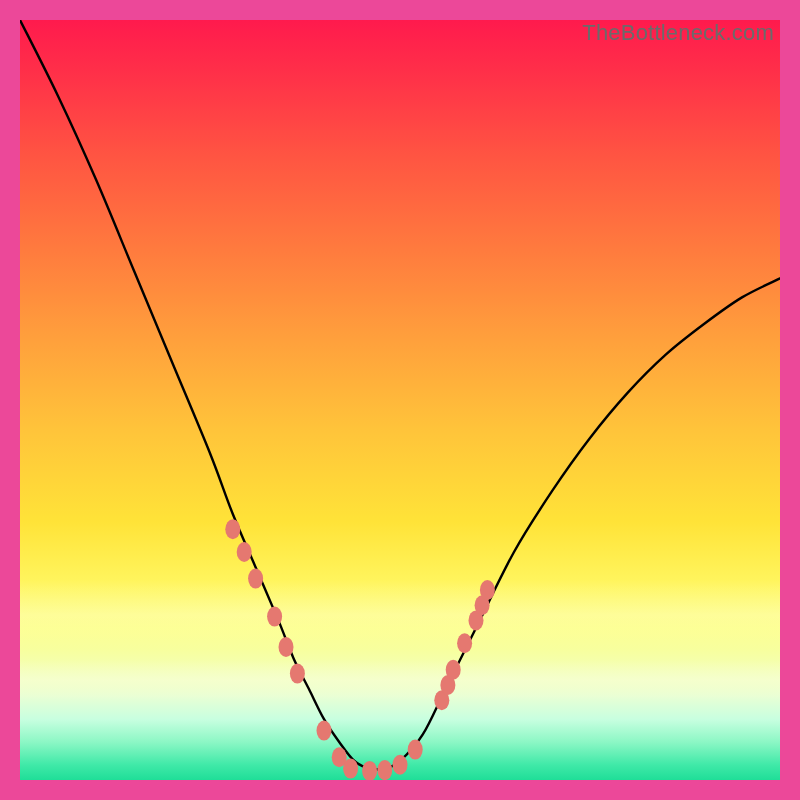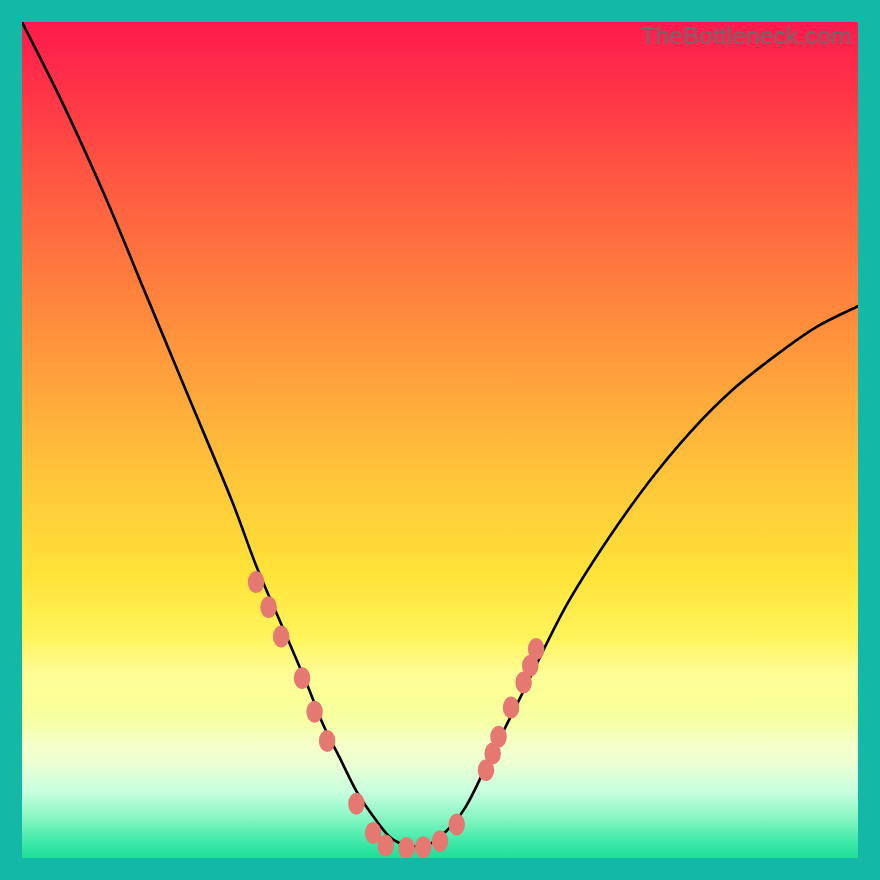--- a/index.html
+++ b/index.html
@@ -10,21 +10,21 @@
     background: #000;
     overflow: hidden;
     font-family: Arial, Helvetica, sans-serif;
   }
   .frame {
     position: absolute;
     left: 0;
     top: 0;
     width: 800px;
     height: 800px;
-    background: #14b8a6;
+    background: #ec4899;
     text-align: center;
   }
   .plot {
     position: absolute;
     left: 20px;
     top: 20px;
     width: 760px;
     height: 760px;
     background: linear-gradient(to bottom,
       #ff1a4d 0%,

